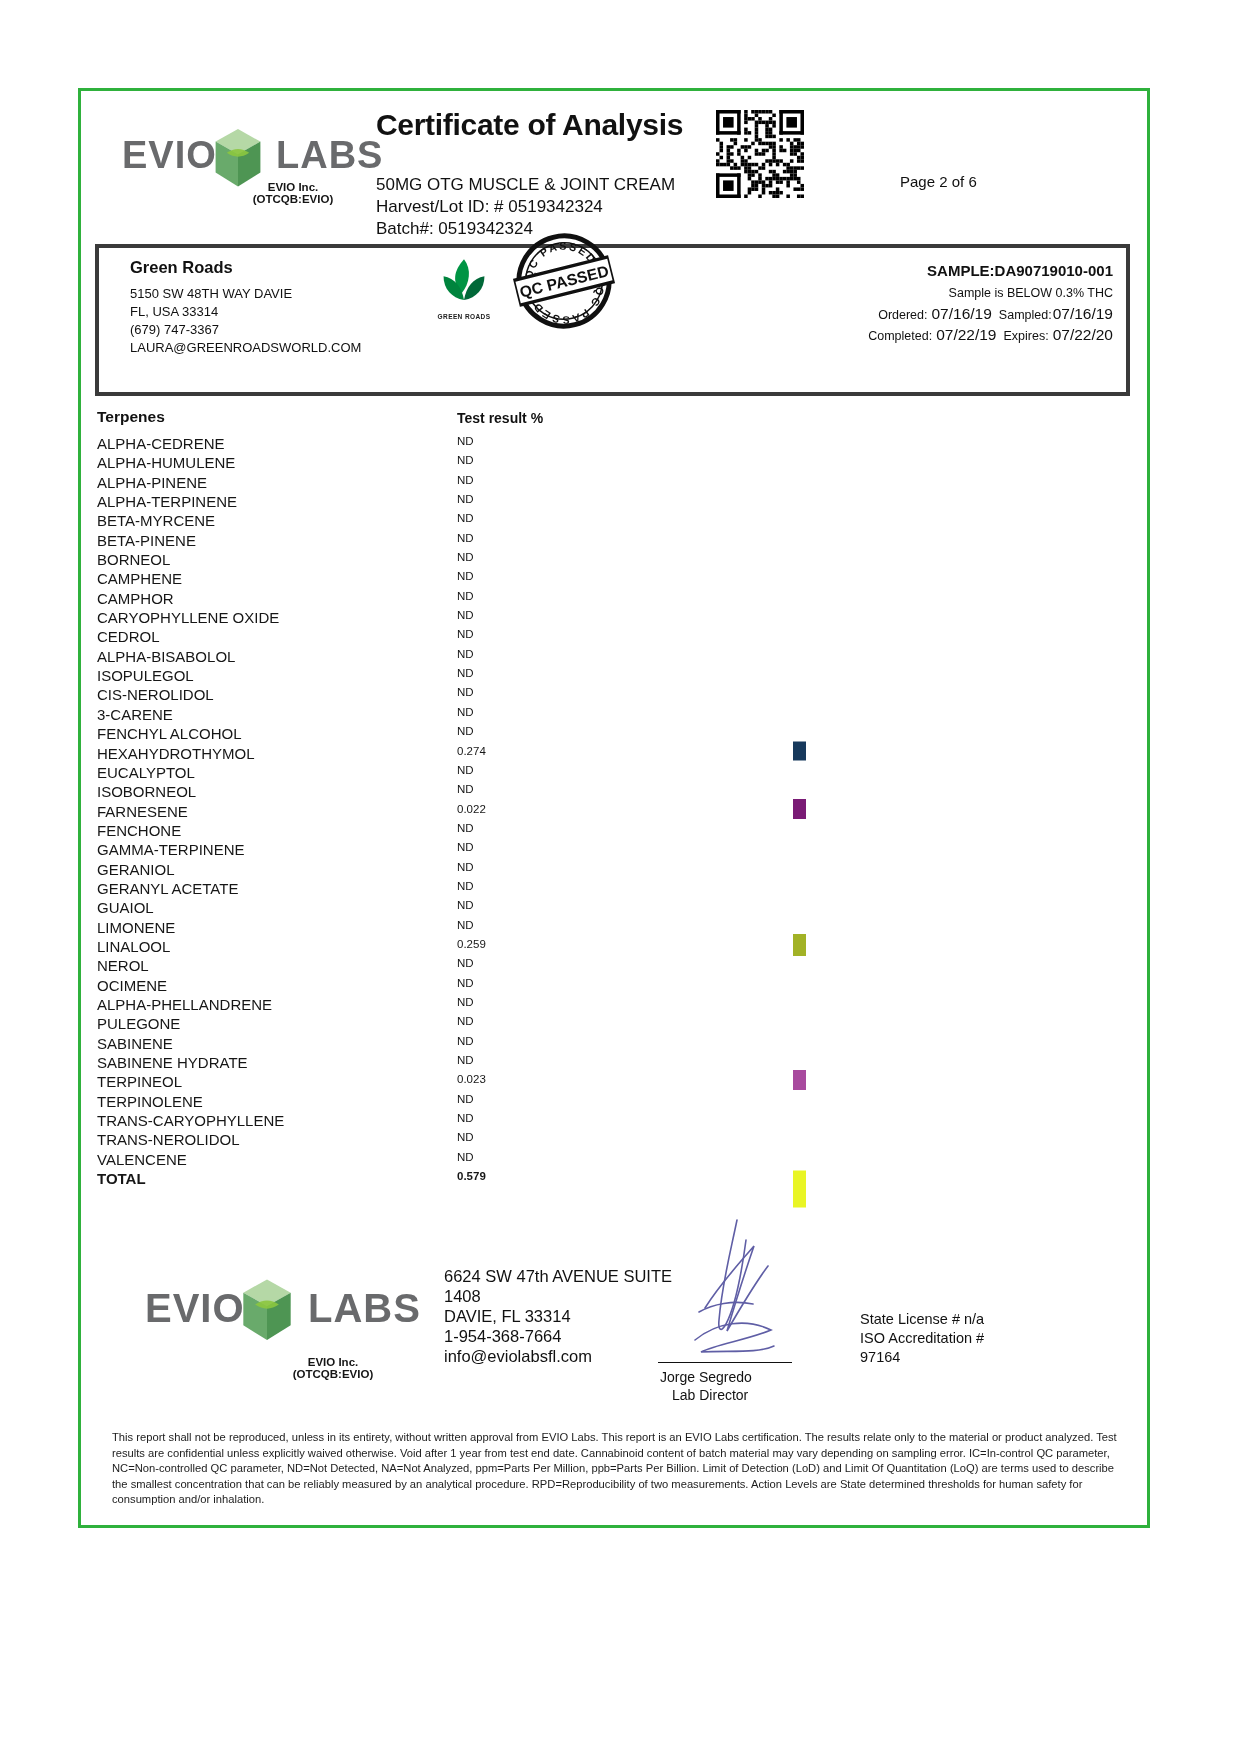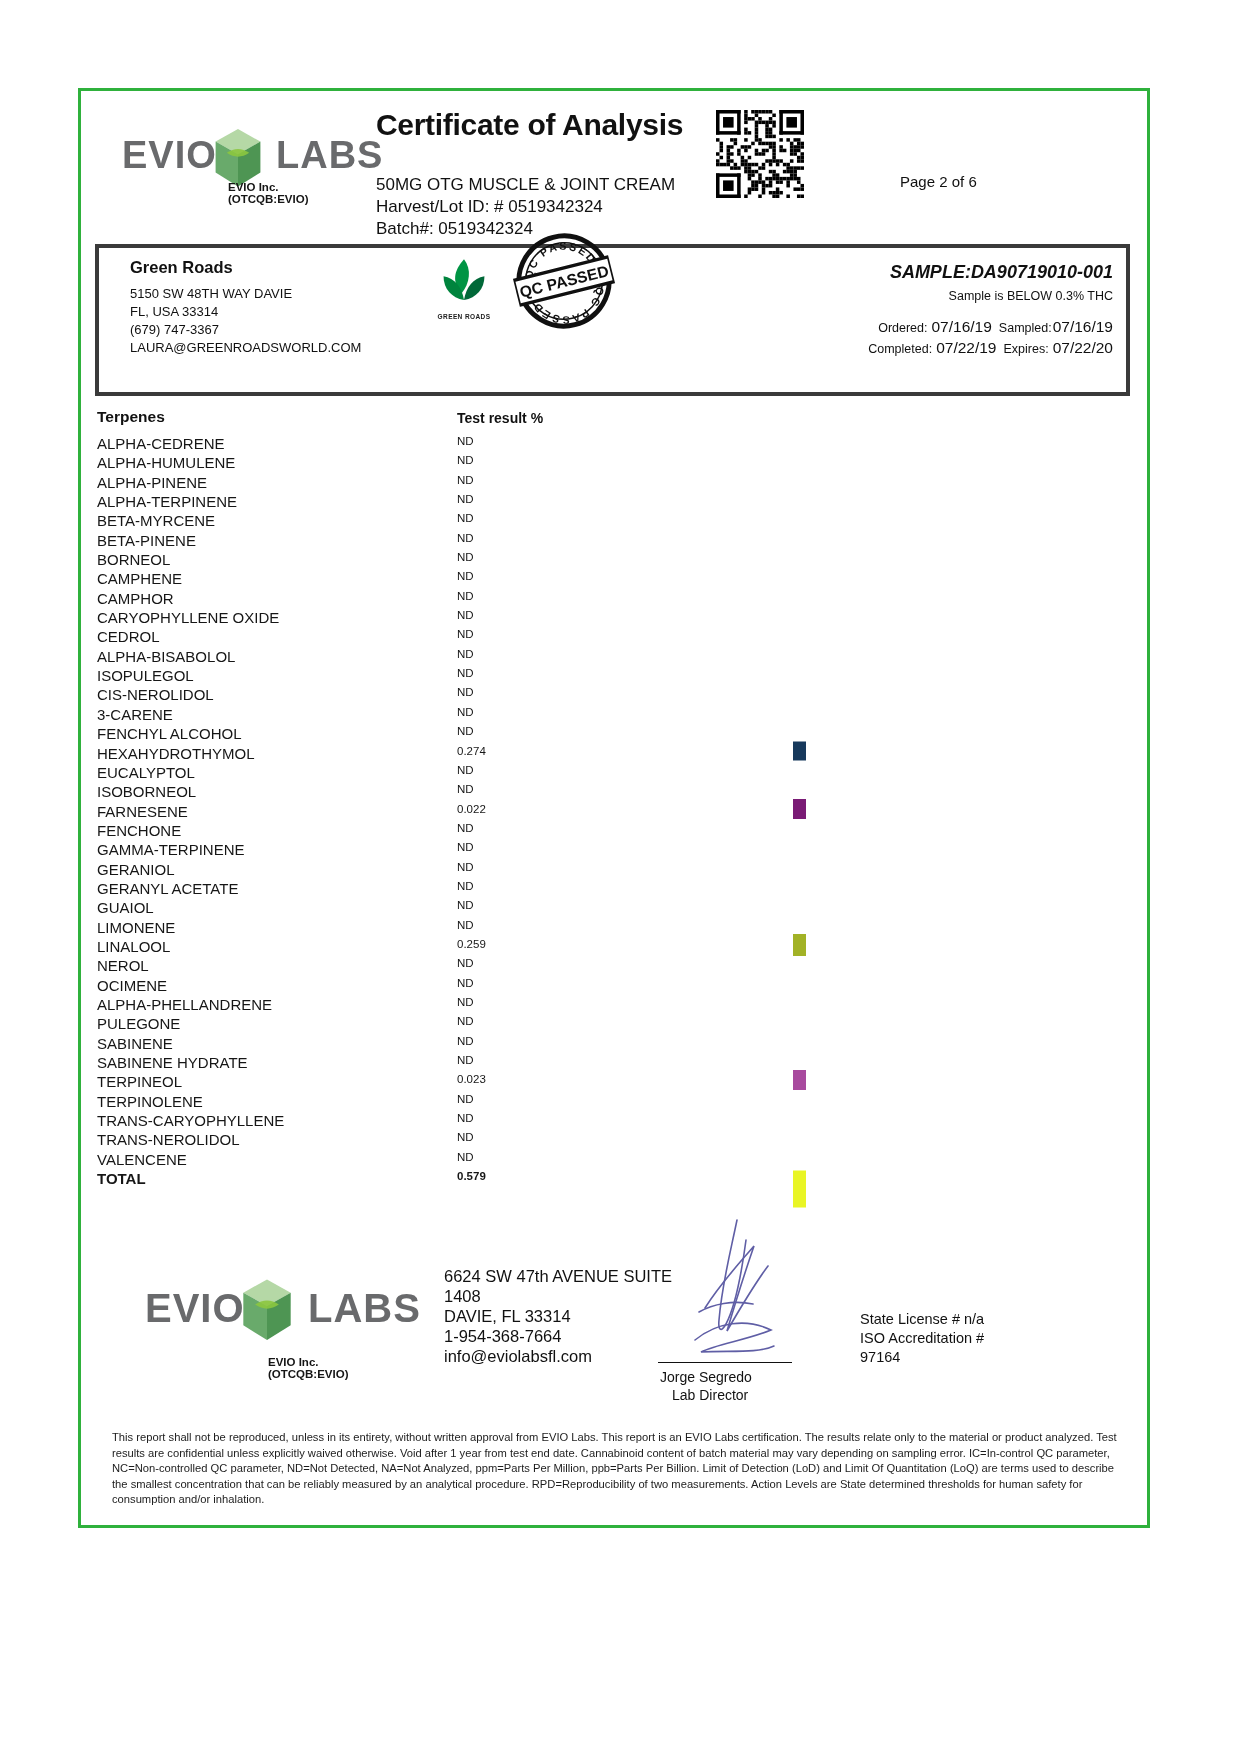--- a/index.html
+++ b/index.html
@@ -3,31 +3,31 @@
 <meta charset="utf-8">
 <style>
   html,body{margin:0;padding:0;background:#fff;}
   .page{position:relative;width:1241px;height:1754px;background:#fff;
         font-family:"Liberation Sans",sans-serif;color:#111;overflow:hidden;}
   .abs{position:absolute;}
   .green-frame{left:78px;top:88px;width:1066px;height:1434px;
         border:3px solid var(--green_border,#2fb13c);}
   
   .logo-word{font-weight:bold;color:var(--logo_gray,#696a6c);font-size:38px;letter-spacing:1px;line-height:1;}
-  .logo-sub{font-size:11.5px;font-weight:bold;color:#151515;text-align:left;}
+  .logo-sub{font-size:11.5px;font-weight:bold;color:#151515;text-align:center;}
   .coa-title{font-size:30px;font-weight:bold;letter-spacing:-.3px;line-height:1;}
   .prod-line{font-size:17px;line-height:1;}
   .page-label{font-size:15px;}
   
   .info-box{left:95px;top:244px;width:1035px;height:152px;border:4px solid var(--box_border,#3a3a3a);box-sizing:border-box;background:#fff;}
   .client-name{font-size:16.5px;font-weight:bold;}
   .client-line{font-size:13px;line-height:1;}
   .gr-caption{font-size:6.5px;font-weight:bold;letter-spacing:.4px;color:#1a1a1a;text-align:center;margin-top:1px;}
   .sample-block{text-align:right;line-height:1;}
-  .sample-id{font-size:18px;font-weight:bold;font-style:italic;}
+  .sample-id{font-size:15px;font-weight:bold;}
   .sample-small{font-size:12.5px;}
   .date-label{font-size:12.5px;}
   .date-value{font-size:15.5px;margin-left:4px;}
   .date-gap{margin-left:7px;}
   
   .tbl-head1{font-size:15.5px;font-weight:bold;}
   .tbl-head2{font-size:14px;font-weight:bold;}
   .rows{left:97px;top:432px;width:1033px;}
   .trow{position:relative;height:19.35px;}
   .trow .tname{position:absolute;left:0;top:3px;font-size:15px;color:#161616;}
@@ -319,21 +319,21 @@
     <text font-size="11" font-weight="bold" fill="#101010" letter-spacing="2">
       <textPath href="#arcBot" startOffset="50%" text-anchor="middle">QC PASSED</textPath>
     </text>
     <rect x="0" y="37" width="100" height="26" fill="#ffffff" stroke="#101010" stroke-width="3.5"></rect>
     <text x="50" y="56" text-anchor="middle" font-size="16" font-weight="bold" fill="#101010">QC PASSED</text>
   </svg>
 
   <div class="abs sample-block" style="right:128px;top:263px;width:360px;">
     <div class="sample-id">SAMPLE:DA90719010-001</div>
     <div class="sample-small" style="margin-top:9px;">Sample is BELOW 0.3% THC</div>
-    <div style="margin-top:16px;">
+    <div style="margin-top:6px;">
       <span class="date-label">Ordered:</span><span class="date-value">07/16/19</span><span class="date-label date-gap">Sampled:</span><span class="date-value" style="margin-left:1px;">07/16/19</span>
     </div>
     <div style="margin-top:5px;">
       <span class="date-label">Completed:</span><span class="date-value">07/22/19</span><span class="date-label date-gap">Expires:</span><span class="date-value">07/22/20</span>
     </div>
   </div>
 
   <div class="abs tbl-head1" style="left:97px;top:408px;">Terpenes</div>
   <div class="abs tbl-head2" style="left:457px;top:410px;">Test result %</div>
   <div class="abs rows" id="terpene-rows">

